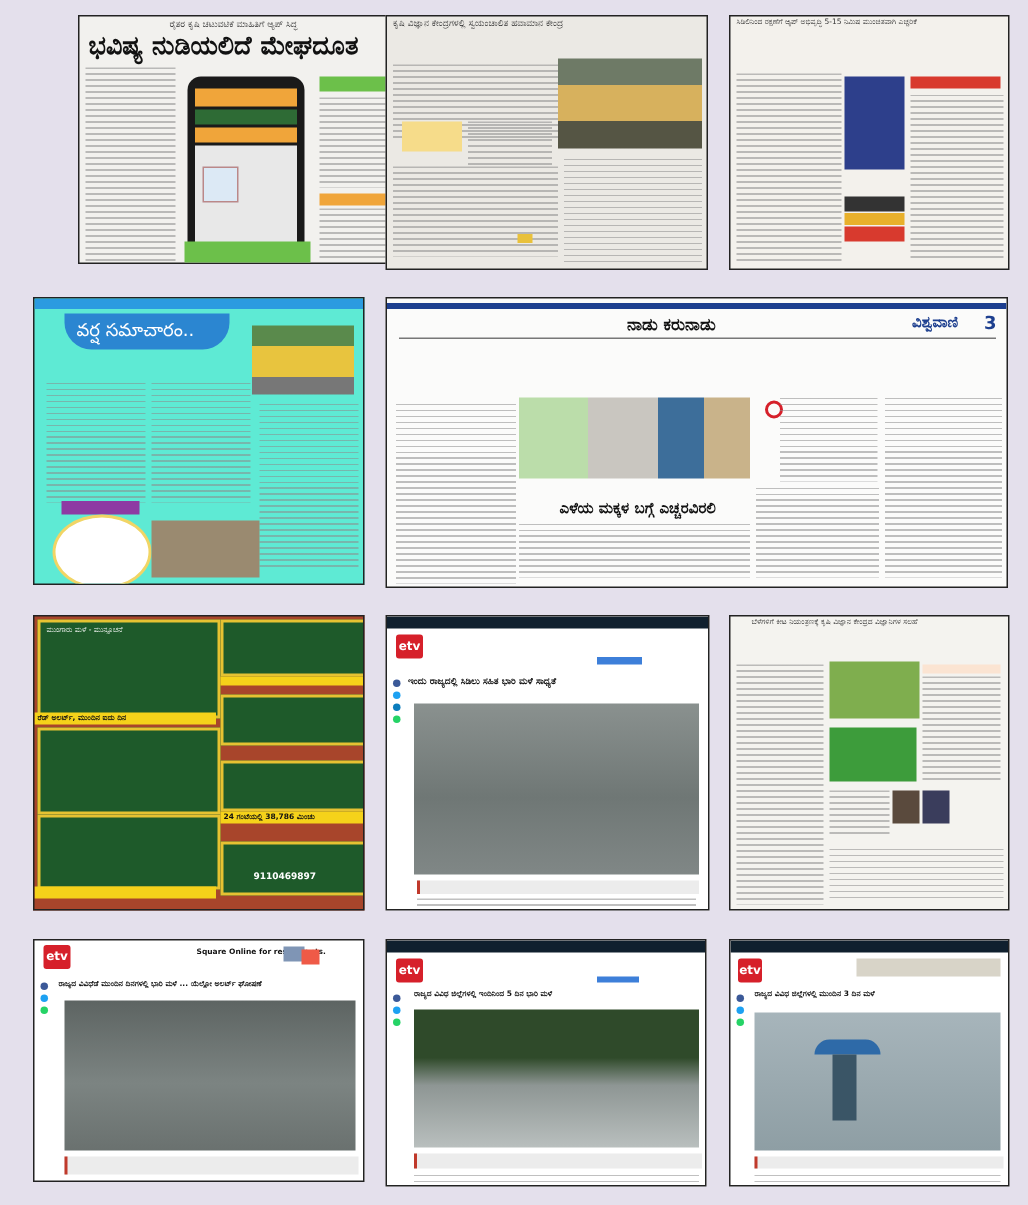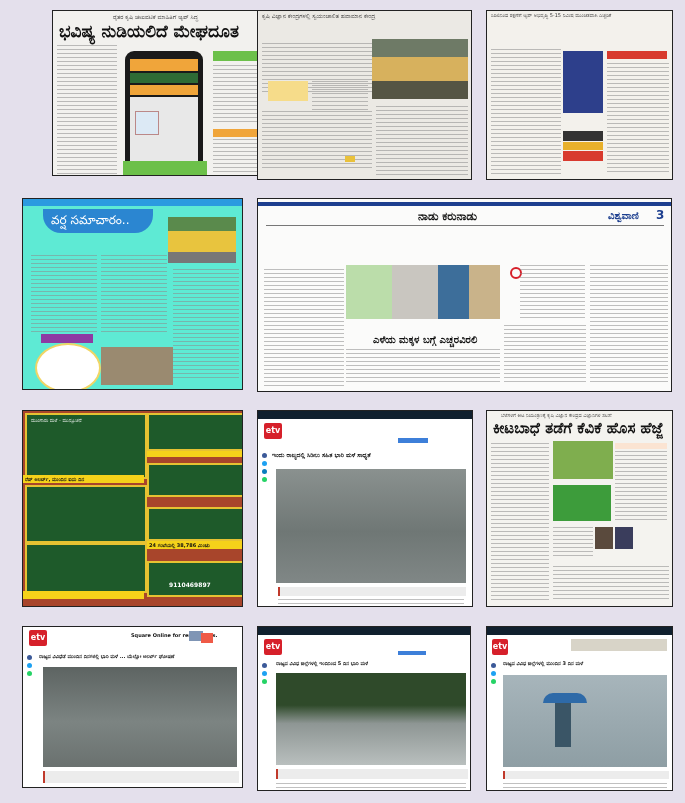--- a/index.html
+++ b/index.html
@@ -129,21 +129,20 @@
   <div class="share" style="left:4px;top:50px;background:#1da1f2;"></div>
   <div class="share" style="left:4px;top:58px;background:#0a7dbd;"></div>
   <div class="share" style="left:4px;top:66px;background:#25d366;"></div>
   <div class="photo" style="left:18px;top:58px;width:190px;height:114px;background:linear-gradient(#8a918f,#6f7775 55%,#808786);"></div>
   <div class="caption" style="left:20px;top:176px;width:186px;"></div>
   <div class="lines" style="left:20px;top:188px;width:186px;height:6px;"></div>
 </div>
 
 <div class="clip" style="left:486px;top:410px;width:187px;height:197px;background:#f4f3ef;">
   <div class="sub" style="left:14px;top:1px;font-size:5px;">ಬೆಳೆಗಳಿಗೆ ಕೀಟ ನಿಯಂತ್ರಣಕ್ಕೆ ಕೃಷಿ ವಿಜ್ಞಾನ ಕೇಂದ್ರದ ವಿಜ್ಞಾನಿಗಳ ಸಲಹೆ</div>
-  <div class="hl" style="left:6px;top:8px;font-size:15px;">ಕೀಟಬಾಧೆ ತಡೆಗೆ ಕೆವಿಕೆ ಹೊಸ ಹೆಜ್ಜೆ</div>
   <div class="lines" style="left:4px;top:32px;width:58px;height:160px;"></div>
   <div class="photo" style="left:66px;top:30px;width:60px;height:38px;background:#7fae4e;"></div>
   <div class="box" style="left:66px;top:74px;width:58px;height:36px;background:#3d9c3b;"></div>
   <div class="box" style="left:128px;top:32px;width:52px;height:6px;background:#fbe4d2;"></div>
   <div class="lines" style="left:128px;top:40px;width:52px;height:70px;"></div>
   <div class="box" style="left:108px;top:116px;width:18px;height:22px;background:#5a4a3d;"></div>
   <div class="box" style="left:128px;top:116px;width:18px;height:22px;background:#3a3d5c;"></div>
   <div class="lines" style="left:66px;top:116px;width:40px;height:30px;"></div>
   <div class="lines" style="left:66px;top:155px;width:116px;height:36px;"></div>
 </div>

